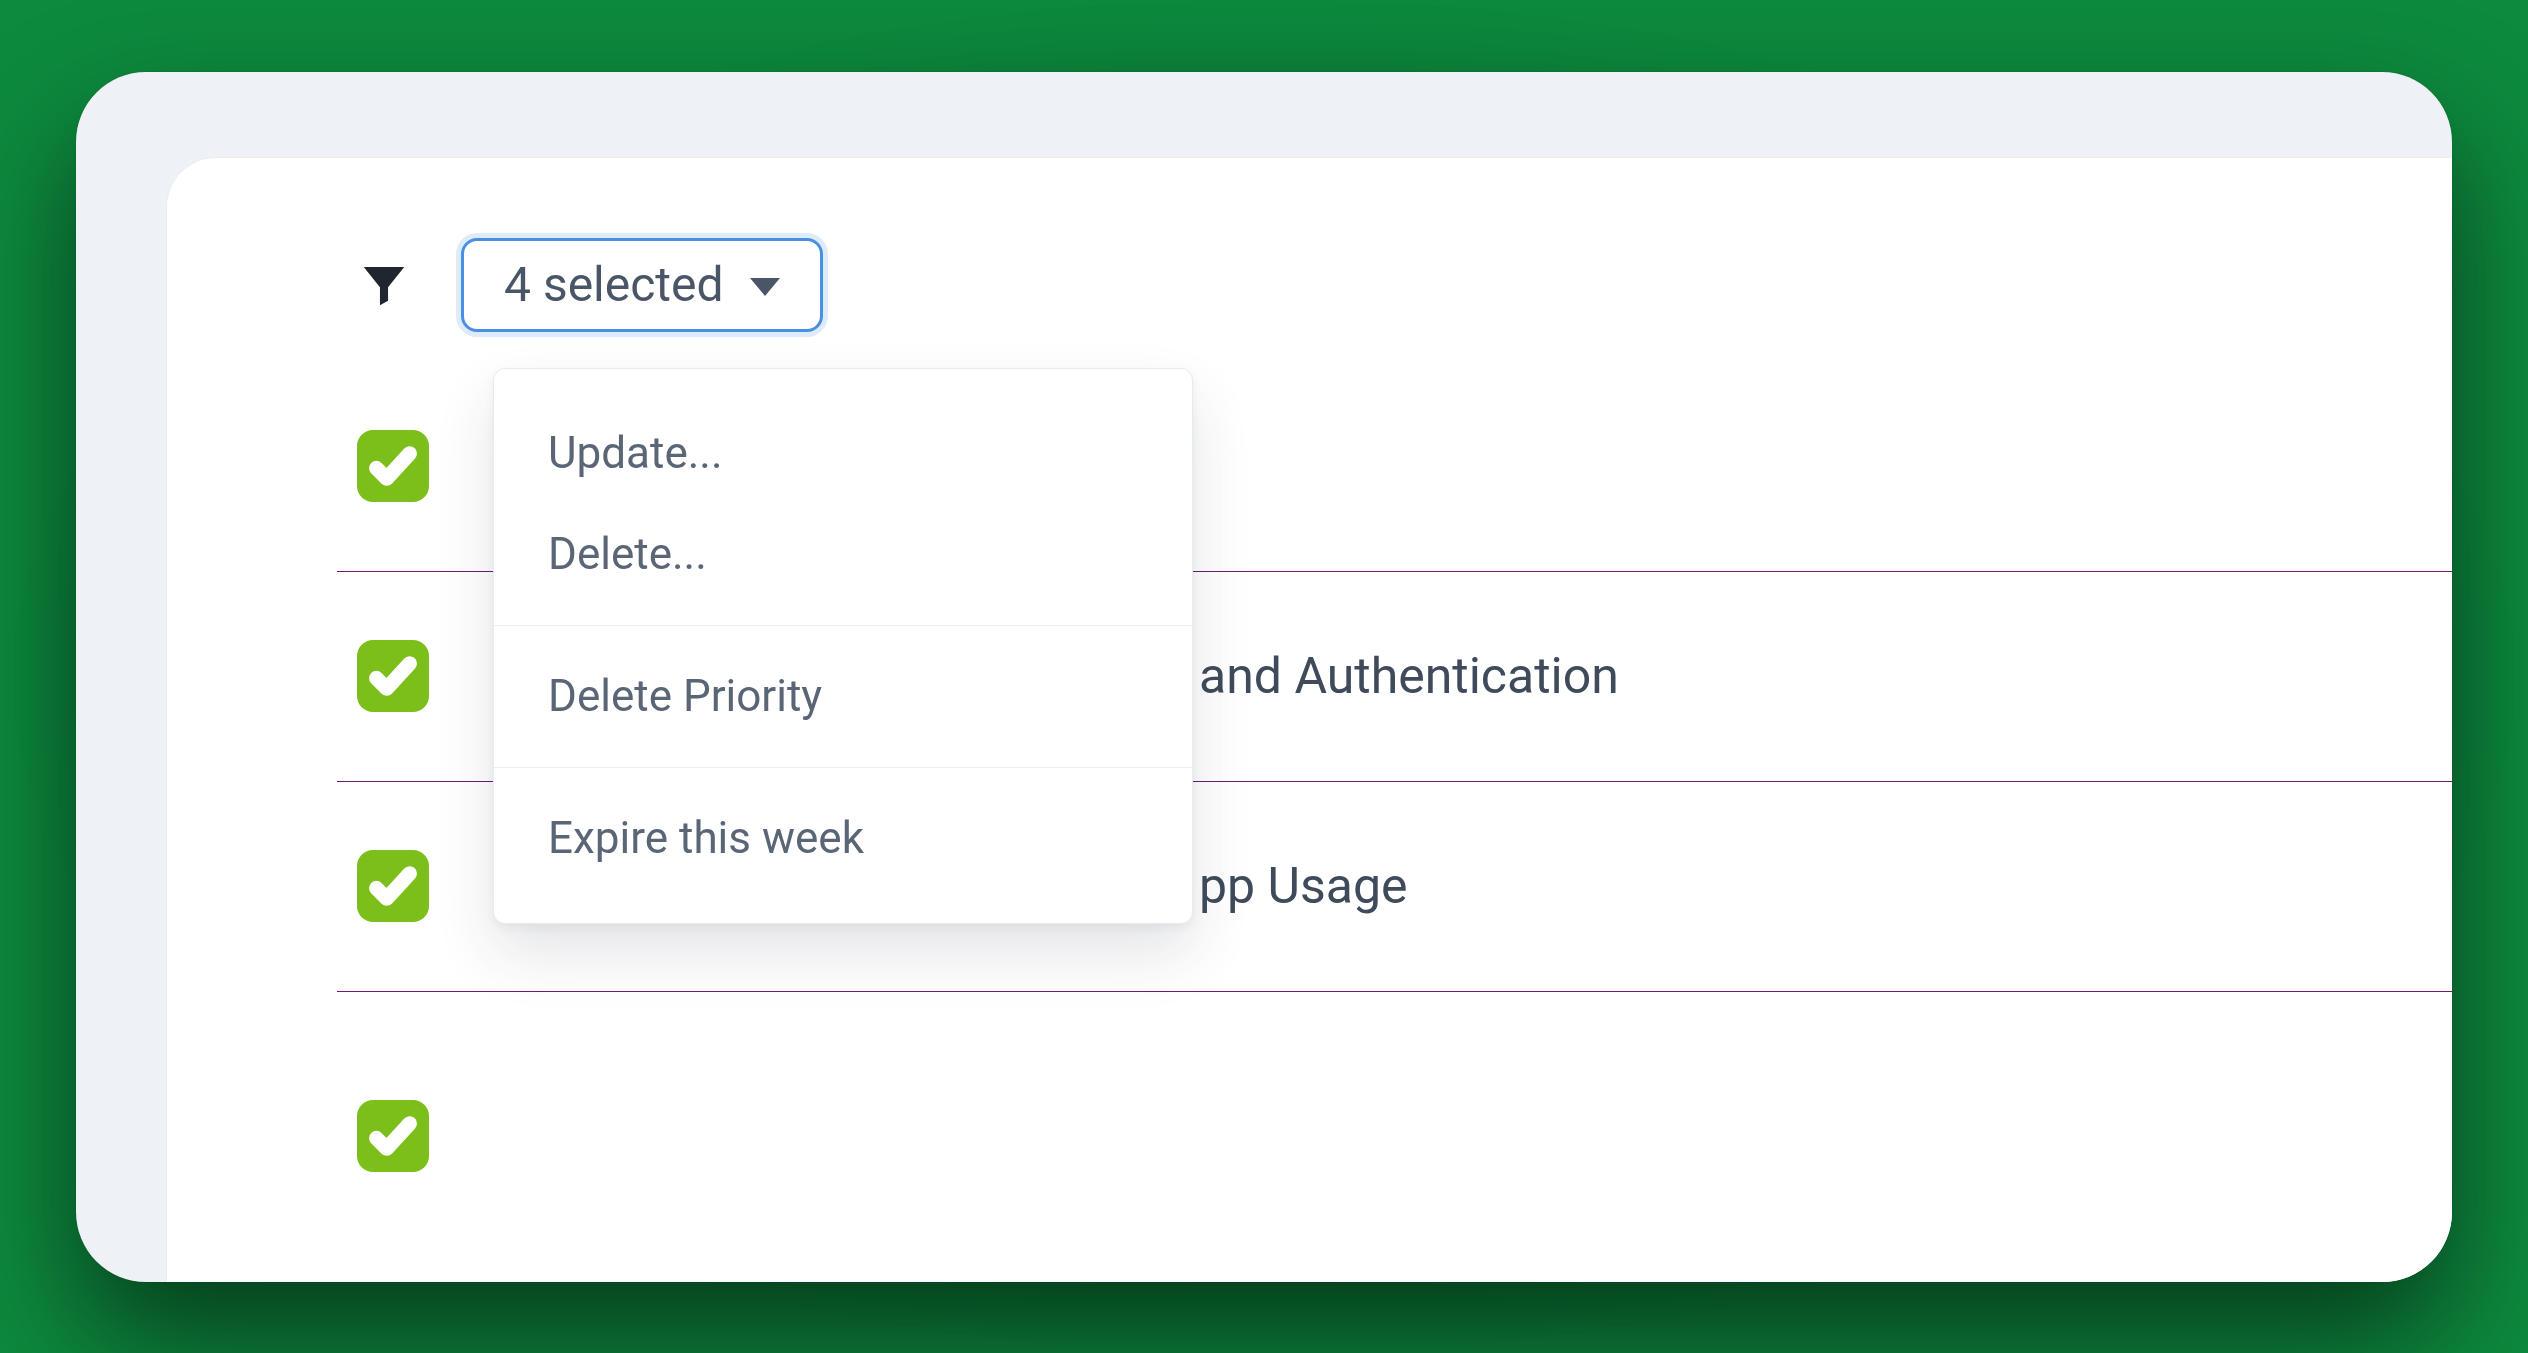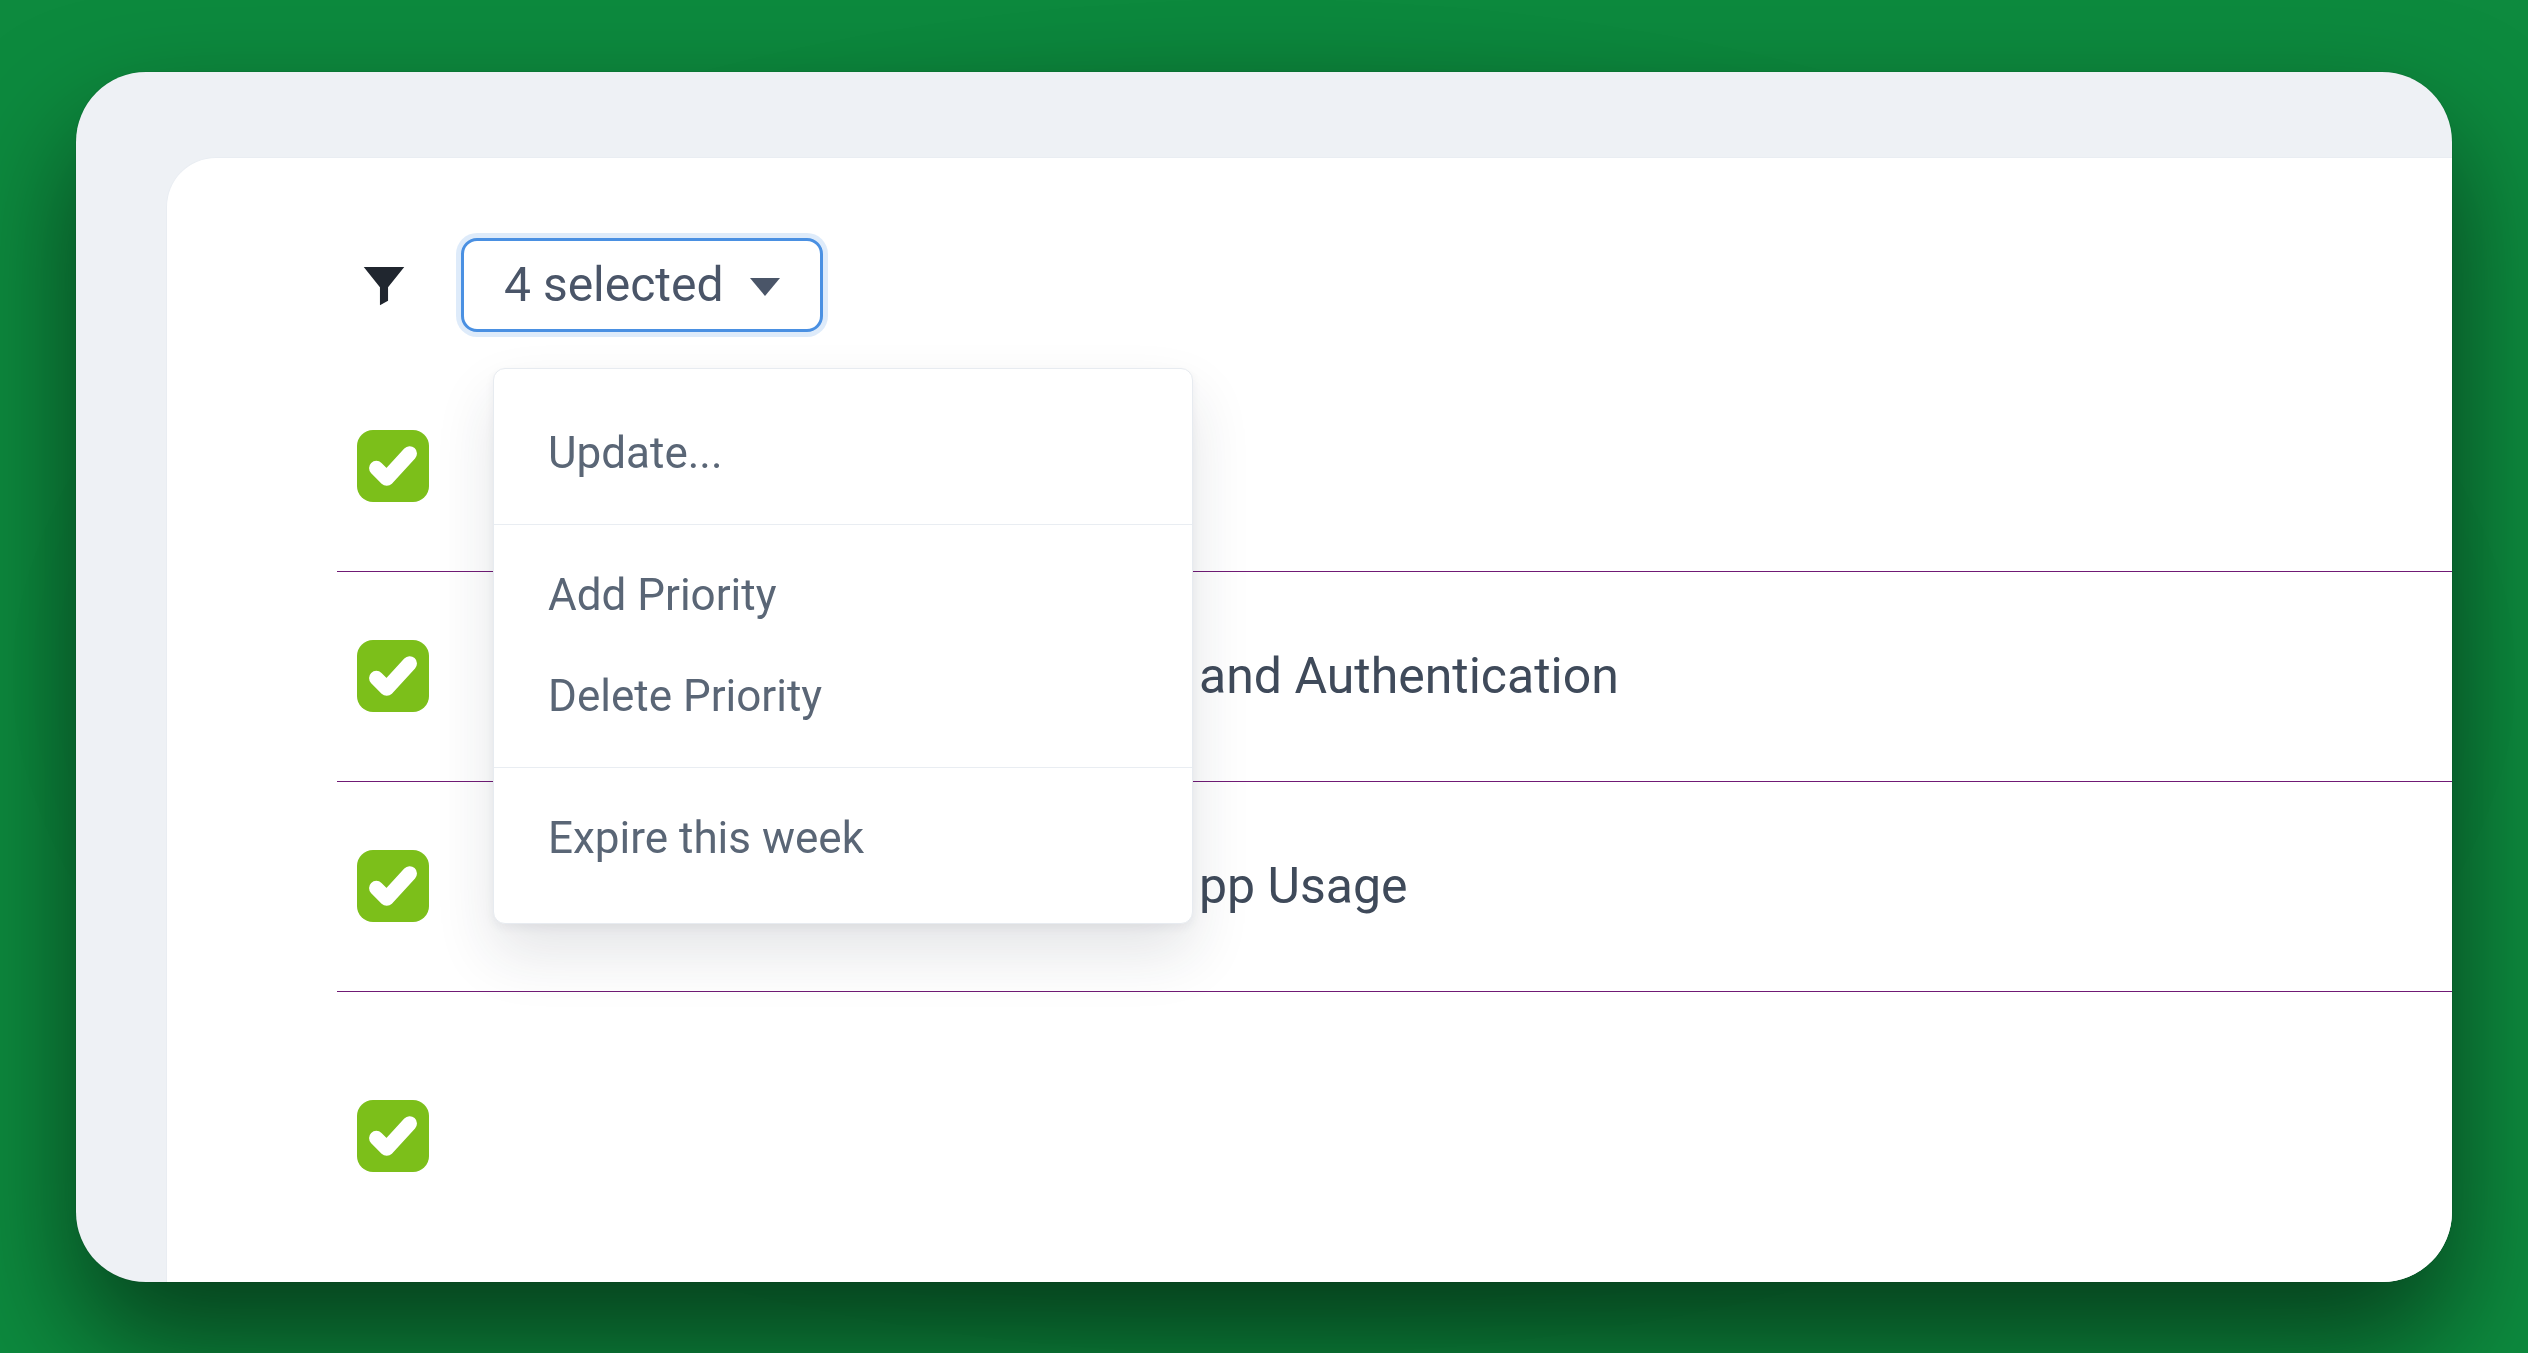--- a/index.html
+++ b/index.html
@@ -215,24 +215,24 @@
                 <polyline points="4 13 9 18 20 6"></polyline>
               </svg>
           </span>
           <span class="title"></span>
         </div>
       </div>
 
       <div class="dropdown">
         <div class="group">
           <div class="item">Update...</div>
+          <div class="item">Delete...</div>
         </div>
         <div class="sep"></div>
         <div class="group">
-          <div class="item">Add Priority</div>
           <div class="item">Delete Priority</div>
         </div>
         <div class="sep"></div>
         <div class="group">
           <div class="item">Expire this week</div>
         </div>
       </div>
 
     </div>
   </div>

